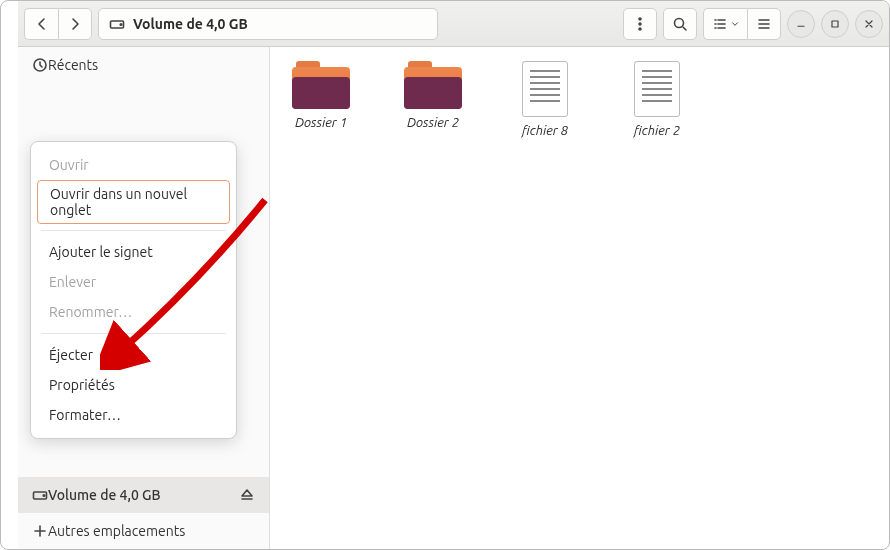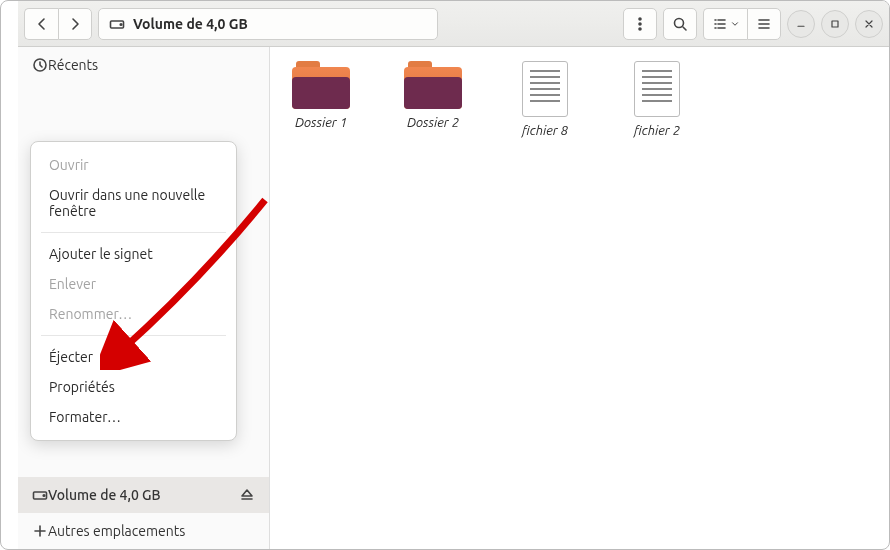--- a/index.html
+++ b/index.html
@@ -184,21 +184,21 @@
             <div class="line"></div>
             <div class="line"></div>
             <div class="line"></div>
           </div>
         <div class="fname">fichier 2</div>
       </div>
     </div>
 
     <div class="context-menu">
       <div class="menu-item disabled">Ouvrir</div>
-      <div class="menu-item">Ouvrir dans une nouvelle fenêtre</div>
+      <div class="menu-item highlight">Ouvrir dans un nouvel onglet</div>
       <div class="menu-sep"></div>
       <div class="menu-item">Ajouter le signet</div>
       <div class="menu-item disabled">Enlever</div>
       <div class="menu-item disabled">Renommer…</div>
       <div class="menu-sep"></div>
       <div class="menu-item">Éjecter</div>
       <div class="menu-item">Propriétés</div>
       <div class="menu-item">Formater…</div>
     </div>
 

